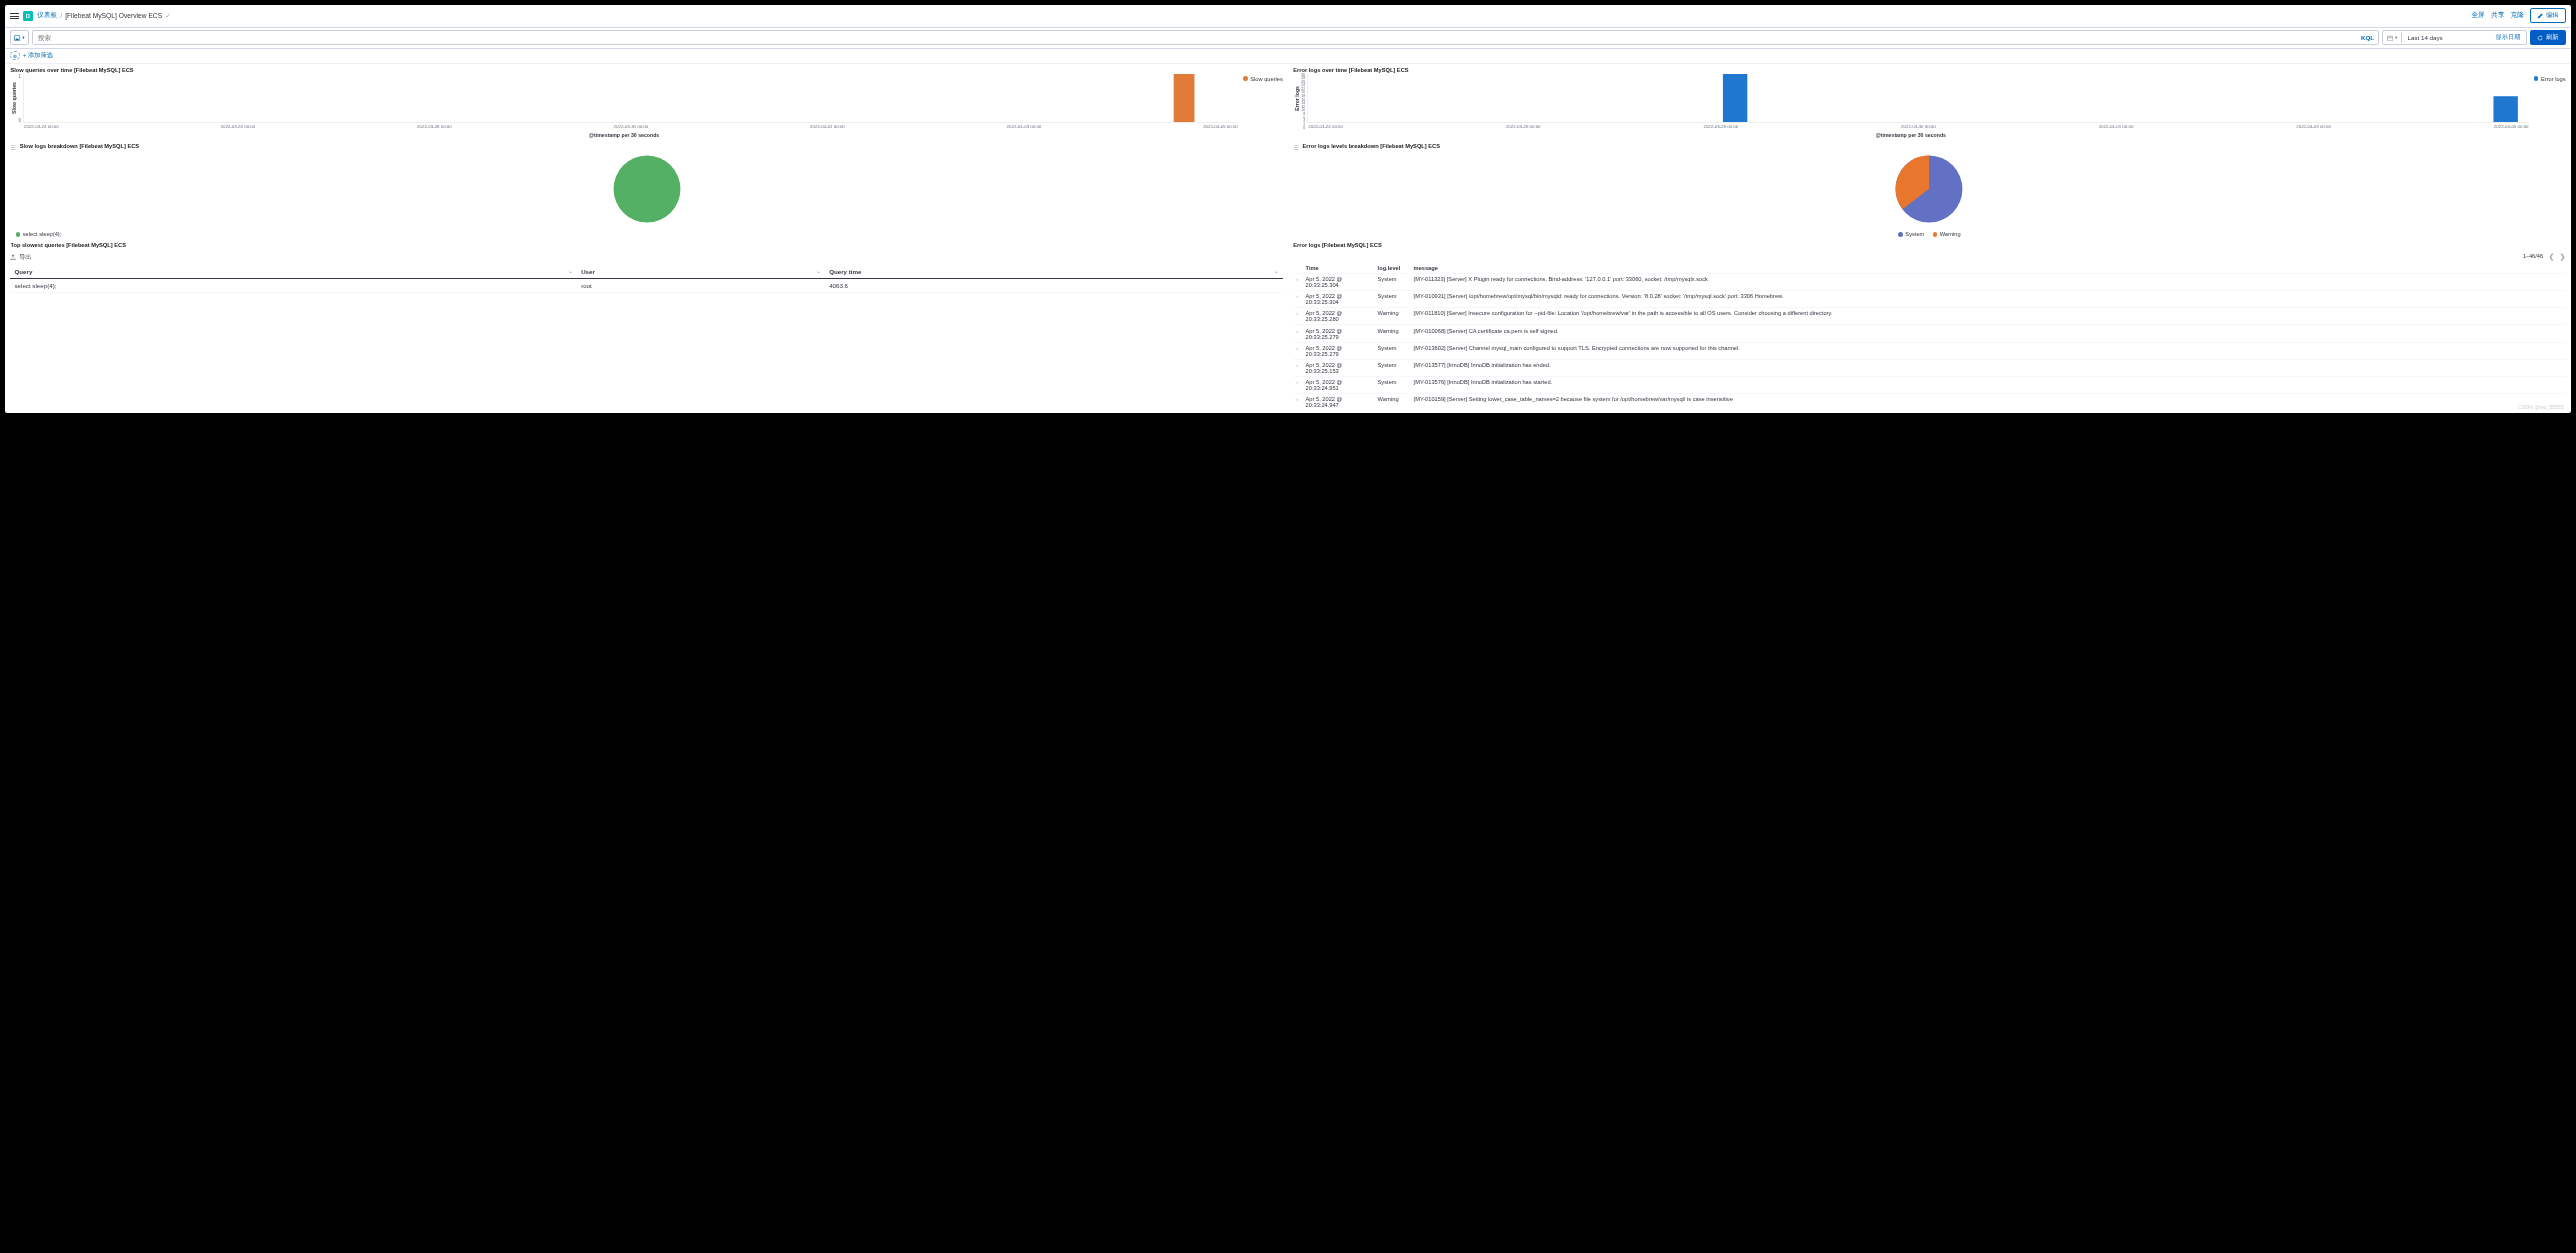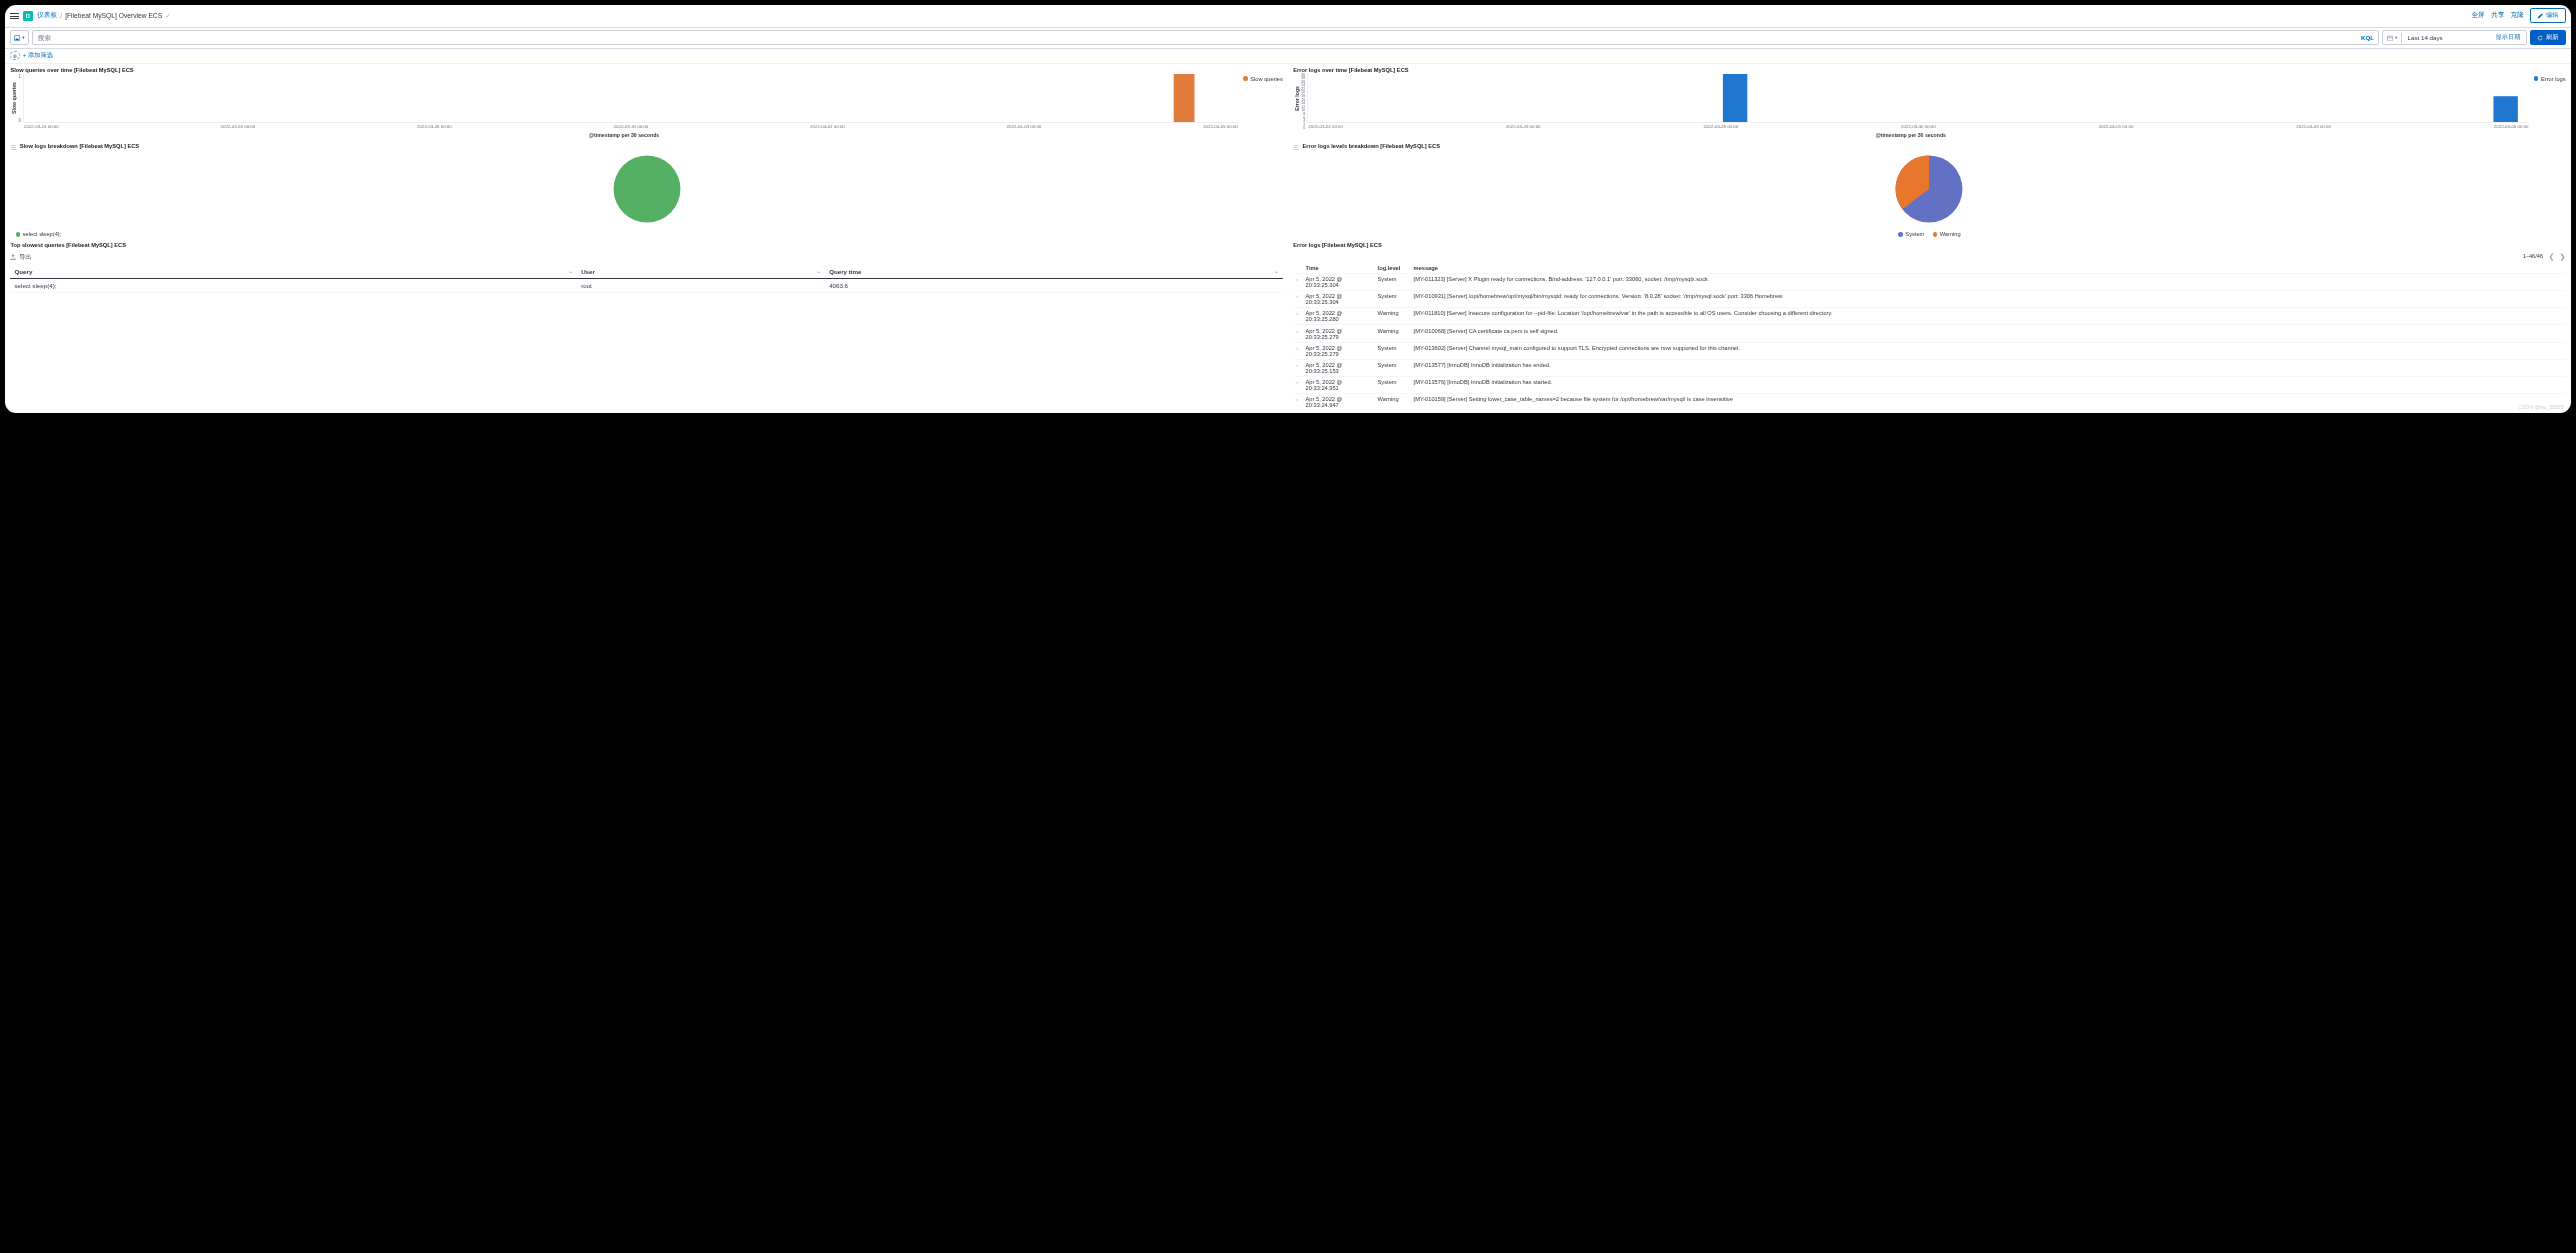--- a/index.html
+++ b/index.html
@@ -1,17 +1,17 @@
 <!DOCTYPE html>
 <html style="font-size:8.2px"><head>
 <meta charset="utf-8">
 <style>
 * { box-sizing: border-box; margin: 0; padding: 0; }
 body { font-family: -apple-system, BlinkMacSystemFont, "Segoe UI", Helvetica, Arial, sans-serif; font-size: 6.2px; color: #343741; background: #000; padding: 5.2px; }
-.app { background: #fff; border-radius: 11px; overflow: hidden; width: 100%; min-height: 361px; position: relative; }
+.app { background: #fff; border-radius: 2px; overflow: hidden; width: 100%; min-height: 361px; position: relative; }
 .header { display: flex; align-items: center; padding: 3.1px 5.2px; border-bottom: 0.5px solid #d3dae6; gap: 4.1px; }
 .hamburger { width: 8.2px; height: 6.2px; background: linear-gradient(#343741 0 1px, transparent 1px 2.6px, #343741 2.6px 3.6px, transparent 3.6px 5.2px, #343741 5.2px 6.2px); cursor: pointer; }
 .app-icon { width: 10.3px; height: 10.3px; background: #00bfb3; color: #fff; display: flex; align-items: center; justify-content: center; border-radius: 1.5px; font-weight: bold; font-size: 5.7px; }
 .breadcrumb { display: flex; align-items: center; gap: 3.1px; font-size: 6.7px; }
 .breadcrumb-sep { color: #98a2b3; }
 .breadcrumb-link { color: #006bb4; }
 .breadcrumb-current { color: #343741; }
 .star { color: #98a2b3; cursor: pointer; }
 .header-right { margin-left: auto; display: flex; gap: 6.2px; align-items: center; }
 .header-link { color: #006bb4; cursor: pointer; font-size: 6.7px; }

